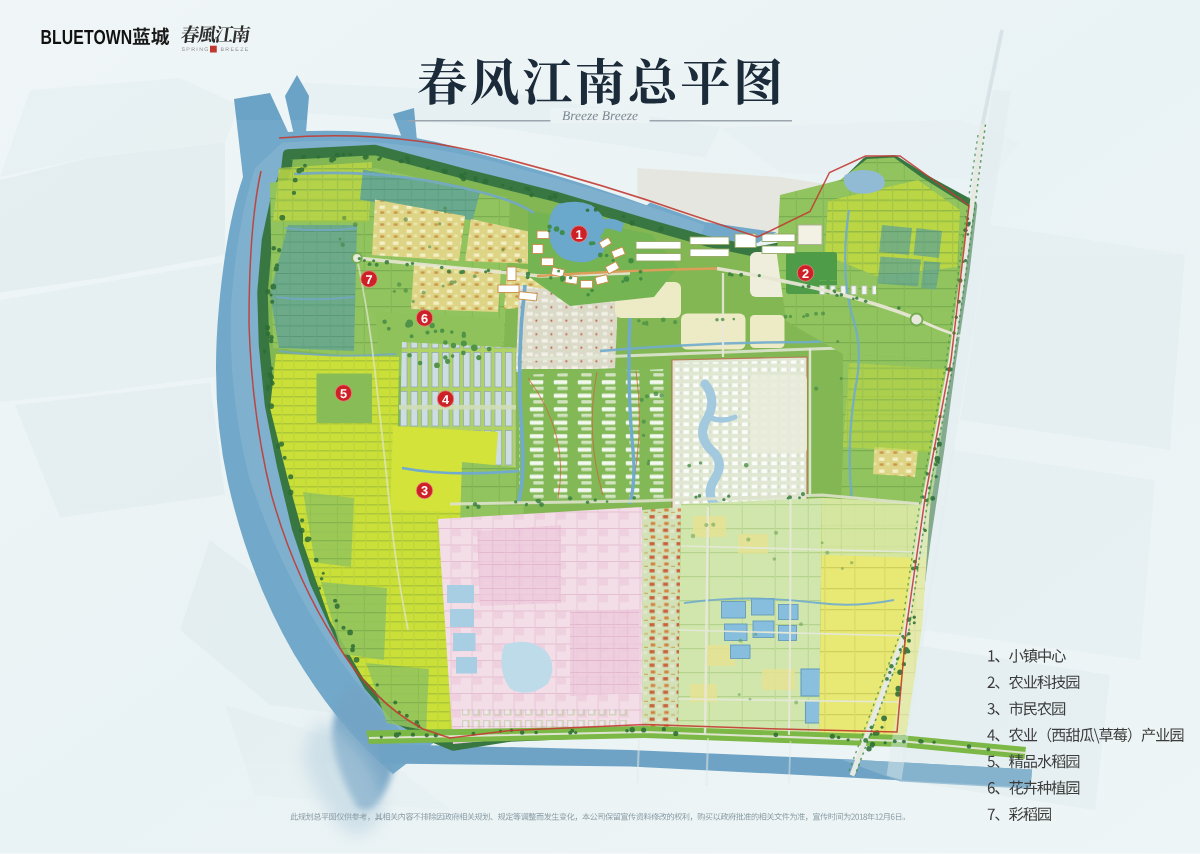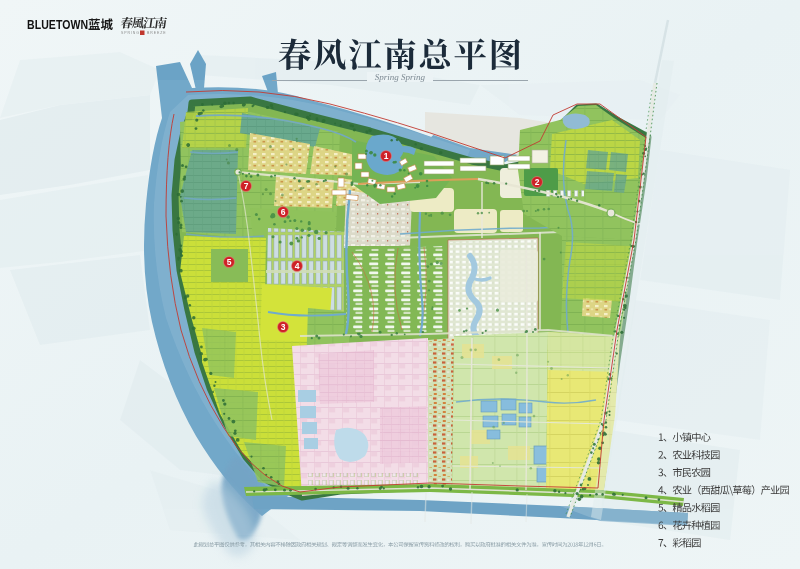--- a/index.html
+++ b/index.html
@@ -871,14 +871,14 @@
       </g>
 </svg>
 
 <div class="hdr" style="left:27px;top:17px;font-size:13.5px;font-weight:bold;color:#111;letter-spacing:0.1px;transform:scaleX(0.78);transform-origin:left top;">BLUETOWN</div>
 
 <div class="hdr" style="left:121px;top:31px;font-size:3.5px;color:#8a8a8a;letter-spacing:0.9px;">SPRING</div>
 <div class="hdr" style="left:147px;top:31px;font-size:3.5px;color:#8a8a8a;letter-spacing:0.9px;">BREEZE</div>
 
 <div class="hdr" style="left:272px;top:80px;width:256px;height:1px;background:#9aa5ad;"></div>
 
-<div class="hdr" style="left:0;top:72px;width:800px;text-align:center;font-family:'Liberation Serif',serif;font-style:italic;font-size:9px;color:#7d8a93;"><span style="background:#ecf3f5;padding:0 8px;">Spring Spring</span></div>
+<div class="hdr" style="left:0;top:72px;width:800px;text-align:center;font-family:'Liberation Serif',serif;font-style:italic;font-size:9px;color:#7d8a93;"><span style="background:#ecf3f5;padding:0 8px;">Breeze Breeze</span></div>
 </div>
 
 </body></html>

